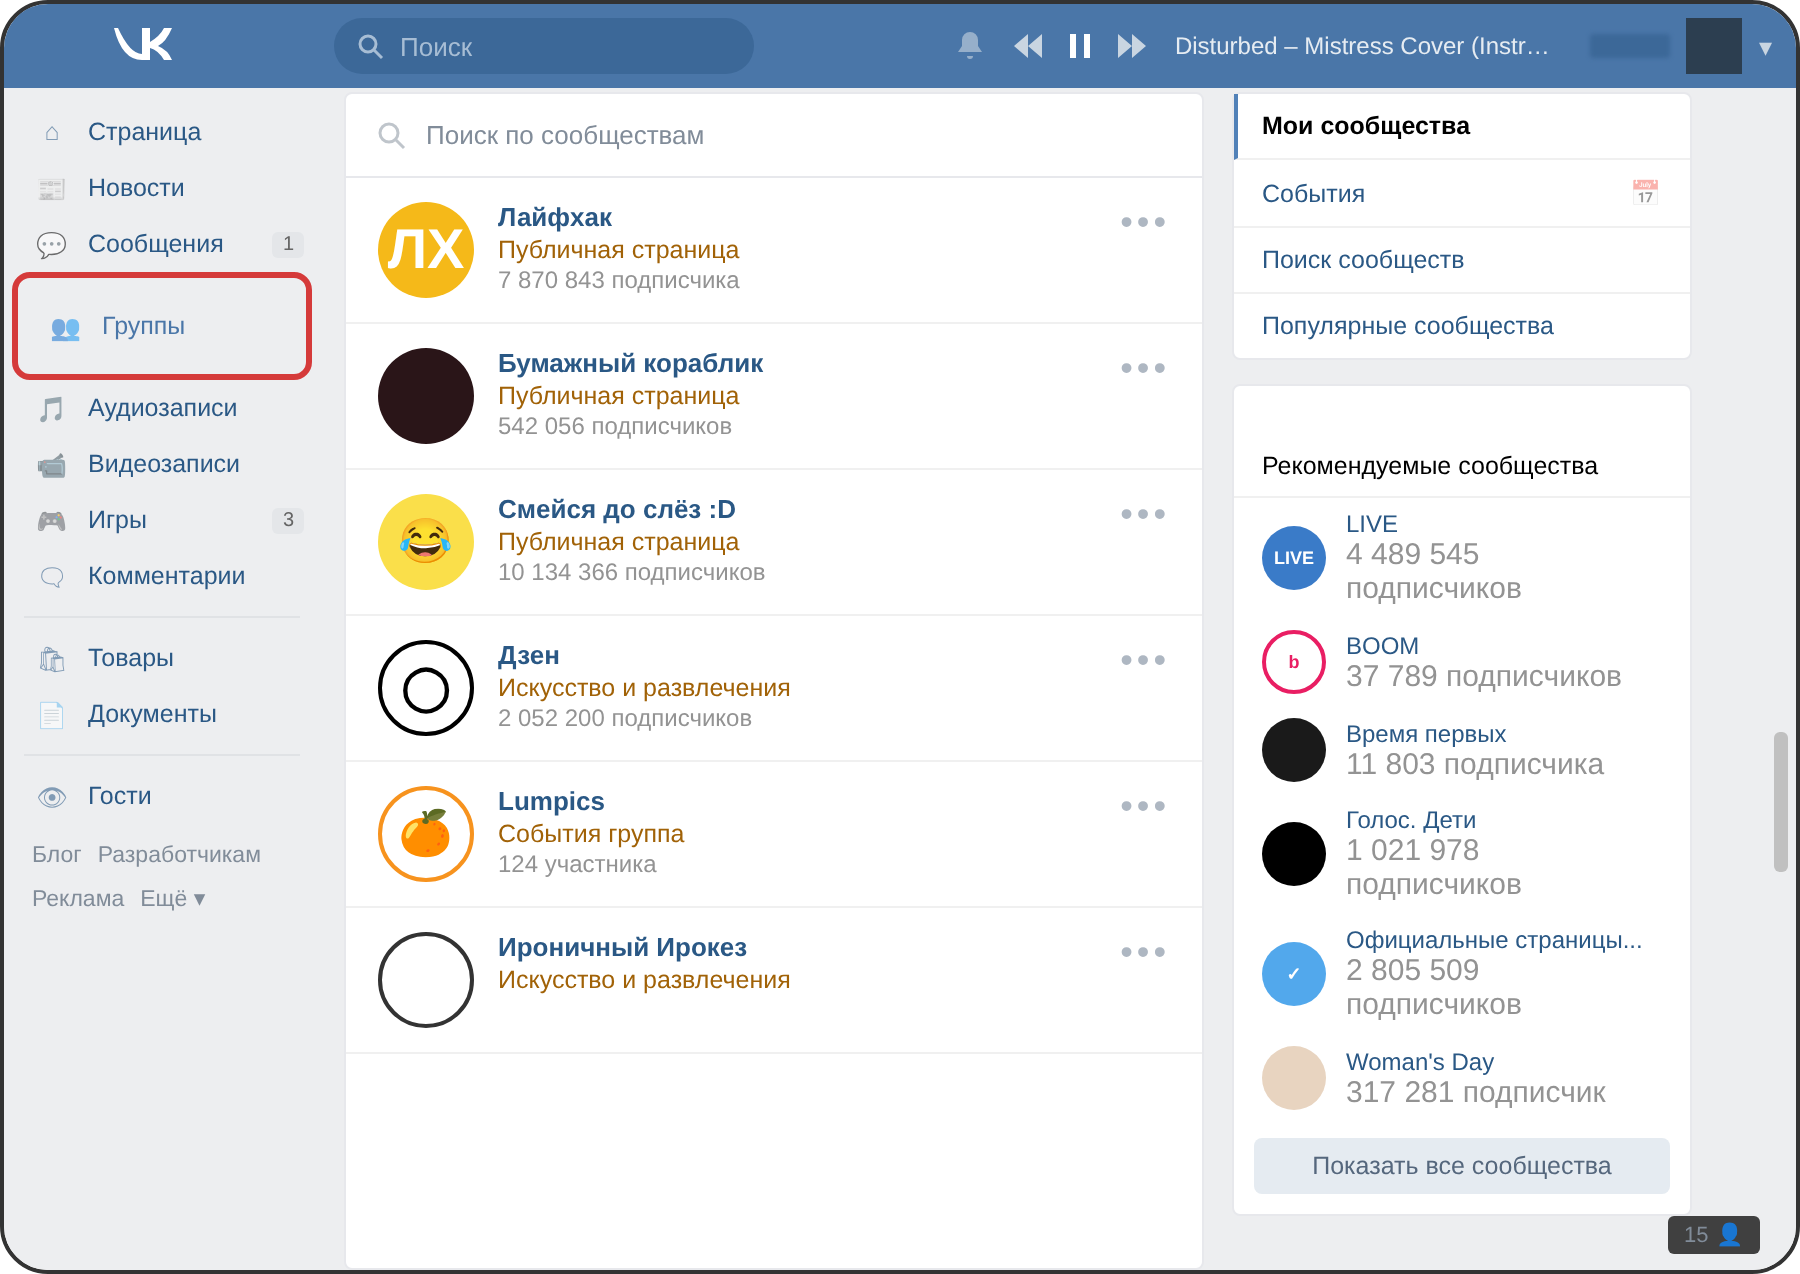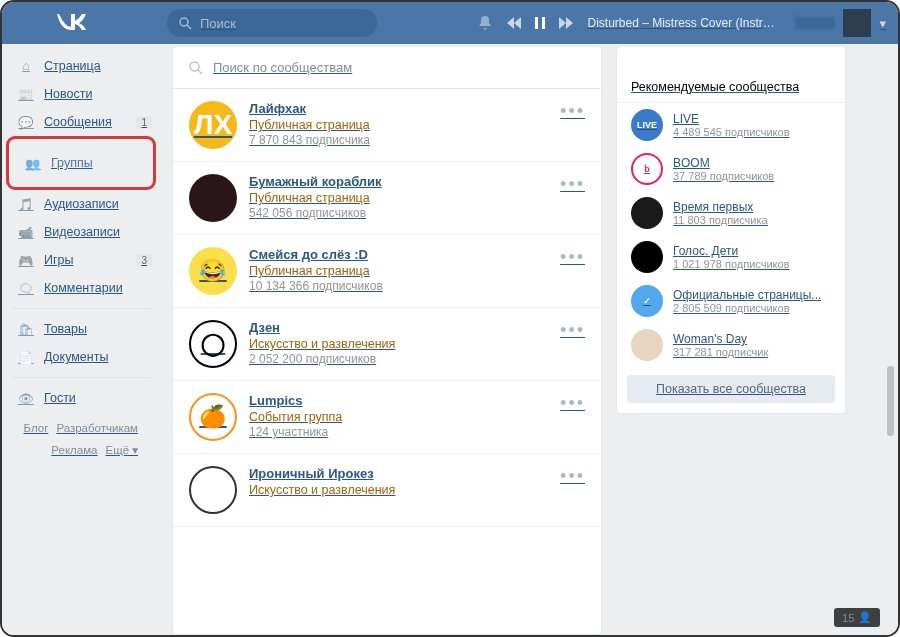--- a/index.html
+++ b/index.html
@@ -1,37 +1,37 @@
 <!DOCTYPE html>
 <html><head>
 <meta charset="utf-8">
 <style>
 * { margin: 0; padding: 0; box-sizing: border-box; }
 body { font-family: -apple-system, BlinkMacSystemFont, Arial, sans-serif; background: #fff; font-size: 13px; color: #2a5885; overflow: hidden; }
-.frame { width: 900px; height: 637px; border: 2px solid #333; border-radius: 14px; position: relative; overflow: hidden; margin: 0 auto; text-decoration: underline; }
+.frame { width: 900px; height: 637px; border: 2px solid #333; border-radius: 24px; position: relative; overflow: hidden; margin: 0 auto; }
 .header { height: 42px; background: #4a76a8; display: flex; align-items: center; padding: 0 12px 0 45px; color: #fff; position: relative; }
 .logo { position: absolute; left: 55px; top: 8px; font-weight: bold; font-size: 22px; color: #fff; }
 .search { margin-left: 120px; width: 210px; height: 28px; background: #3c6898; border-radius: 14px; display: flex; align-items: center; padding: 0 12px; color: #a7bdd4; }
 .search svg { margin-right: 8px; }
 .player { margin-left: auto; display: flex; align-items: center; gap: 14px; color: #c9d5e1; }
 .player .track { font-size: 12px; color: #e6ecf2; max-width: 190px; white-space: nowrap; overflow: hidden; text-overflow: ellipsis; }
 .user-area { display: flex; align-items: center; gap: 8px; margin-left: 18px; }
 .user-blur { width: 40px; height: 12px; background: #3c6898; filter: blur(1px); border-radius: 2px; }
 .avatar-blur { width: 28px; height: 28px; background: #2c3e50; border-radius: 0; }
 .chev { color: #c9d5e1; }
 .bell-icon { opacity: 0.6; }
 .body { display: flex; height: calc(100% - 42px); background: #edeef0; }
 .sidebar { width: 160px; padding: 8px 2px 8px 0; }
 .nav-item { display: flex; align-items: center; height: 28px; padding: 0 8px 0 14px; color: #2a5885; cursor: pointer; font-size: 12.5px; }
 .nav-item.active { color: #4a76a8; }
 .nav-ico { width: 20px; height: 20px; margin-right: 8px; opacity: 0.55; display: flex; align-items: center; justify-content: center; }
 .nav-item .badge { margin-left: auto; background: #e4e6e9; color: #656565; font-size: 10px; padding: 1px 5px; border-radius: 3px; }
 .nav-div { height: 1px; background: #e0e2e5; margin: 6px 10px; }
 .highlight-box { border: 3px solid #d53a3a; border-radius: 9px; padding: 0; margin: 0 4px; }
-.footer-links { padding: 6px 14px; font-size: 11.5px; color: #818c99; line-height: 1.9; text-align: right; }
+.footer-links { padding: 6px 14px; font-size: 11.5px; color: #818c99; line-height: 1.9; }
 .footer-links span { margin-right: 8px; }
 .main { flex: 1; display: flex; gap: 14px; padding: 2px 14px 0 10px; overflow: hidden; }
 .content { width: 430px; background: #fff; border-radius: 4px; border: 1px solid #e7e8ec; overflow-y: hidden; }
 .content-search { display: flex; align-items: center; height: 42px; padding: 0 16px; border-bottom: 1px solid #e7e8ec; color: #818c99; font-size: 13px; }
 .content-search svg { margin-right: 10px; opacity: 0.5; }
 .group-row { display: flex; padding: 12px 16px; border-bottom: 1px solid #f0f0f0; align-items: flex-start; }
 .g-ava { width: 48px; height: 48px; border-radius: 50%; margin-right: 12px; flex-shrink: 0; display:flex; align-items:center; justify-content:center; font-size:10px; font-weight:bold; }
 .g-info { flex: 1; }
 .g-name { color: #2a5885; font-weight: 600; font-size: 13px; margin-bottom: 2px; }
 .g-type { color: #a16207; font-size: 12.5px; margin-bottom: 1px; }
@@ -40,21 +40,21 @@
 .right { width: 230px; display: flex; flex-direction: column; gap: 12px; }
 .panel { background: #fff; border: 1px solid #e7e8ec; border-radius: 4px; }
 .panel-item { padding: 9px 14px; font-size: 12.5px; color: #2a5885; border-bottom: 1px solid #f0f0f0; cursor: pointer; display: flex; align-items: center; }
 .panel-item.selected { border-left: 2px solid #5181b8; font-weight: bold; color: #000; padding-left: 12px; }
 .panel-item.noborder { border-bottom: none; }
 .panel-item .cal { margin-left: auto; opacity: 0.4; }
 .panel-head { padding: 10px 14px 8px; font-size: 12.5px; color: #000; border-bottom: 1px solid #f0f0f0; margin-top: 23px; }
 .rec-row { display: flex; padding: 6px 14px; align-items: center; }
 .r-ava { width: 32px; height: 32px; border-radius: 50%; margin-right: 10px; flex-shrink: 0; display:flex; align-items:center; justify-content:center; font-size:9px; font-weight:bold; color:#fff; }
 .r-name { color: #2a5885; font-size: 12px; font-weight: 500; white-space: nowrap; overflow: hidden; text-overflow: ellipsis; max-width: 155px; }
-.r-subs { color: #939393; font-size: 11px; }
+.r-subs { color: #939393; font-size: 15px; }
 .show-all { margin: 8px 10px 10px; padding: 7px; background: #e5ebf1; color: #55677d; text-align: center; font-size: 12.5px; border-radius: 4px; cursor: pointer; }
 .scrollbar { position: absolute; right: 2px; top: 44px; bottom: 2px; width: 12px; }
 .sb-thumb { position: absolute; right: 2px; top: 320px; width: 7px; height: 70px; background: #c0c0c0; border-radius: 3px; }
 .corner { position: absolute; right: 18px; bottom: 8px; background: #404040; padding: 3px 8px; font-size: 11px; color: #818c99; border-radius: 3px; display:flex; align-items:center; gap:4px; }
 </style>
 </head>
 <body>
 
 <div class="frame">
   <div class="header">
@@ -214,20 +214,35 @@
       <div class="g-name">Ироничный Ирокез</div>
       <div class="g-type">Искусство и развлечения</div>
       <div class="g-subs"></div>
     </div>
     <div class="g-dots">•••</div>
             </div>
           </div>
       </div>
 
       <div class="right">
+        <div class="panel" id="side-menu">
+            <div class="panel-item selected">
+              <span>Мои сообщества</span>
+            </div>
+            <div class="panel-item">
+              <span>События</span>
+              <span class="cal">📅</span>
+            </div>
+            <div class="panel-item">
+              <span>Поиск сообществ</span>
+            </div>
+            <div class="panel-item noborder">
+              <span>Популярные сообщества</span>
+            </div>
+          </div>
         <div class="panel">
           <div class="panel-head">Рекомендуемые сообщества</div>
           <div id="recs-list">
               <div class="rec-row">
                 <div class="r-ava" style="background:#3a7bc8;color:#fff;">LIVE</div>
     <div>
                   <div class="r-name">LIVE</div>
                   <div class="r-subs">4 489 545 подписчиков</div>
                 </div>
               </div>

